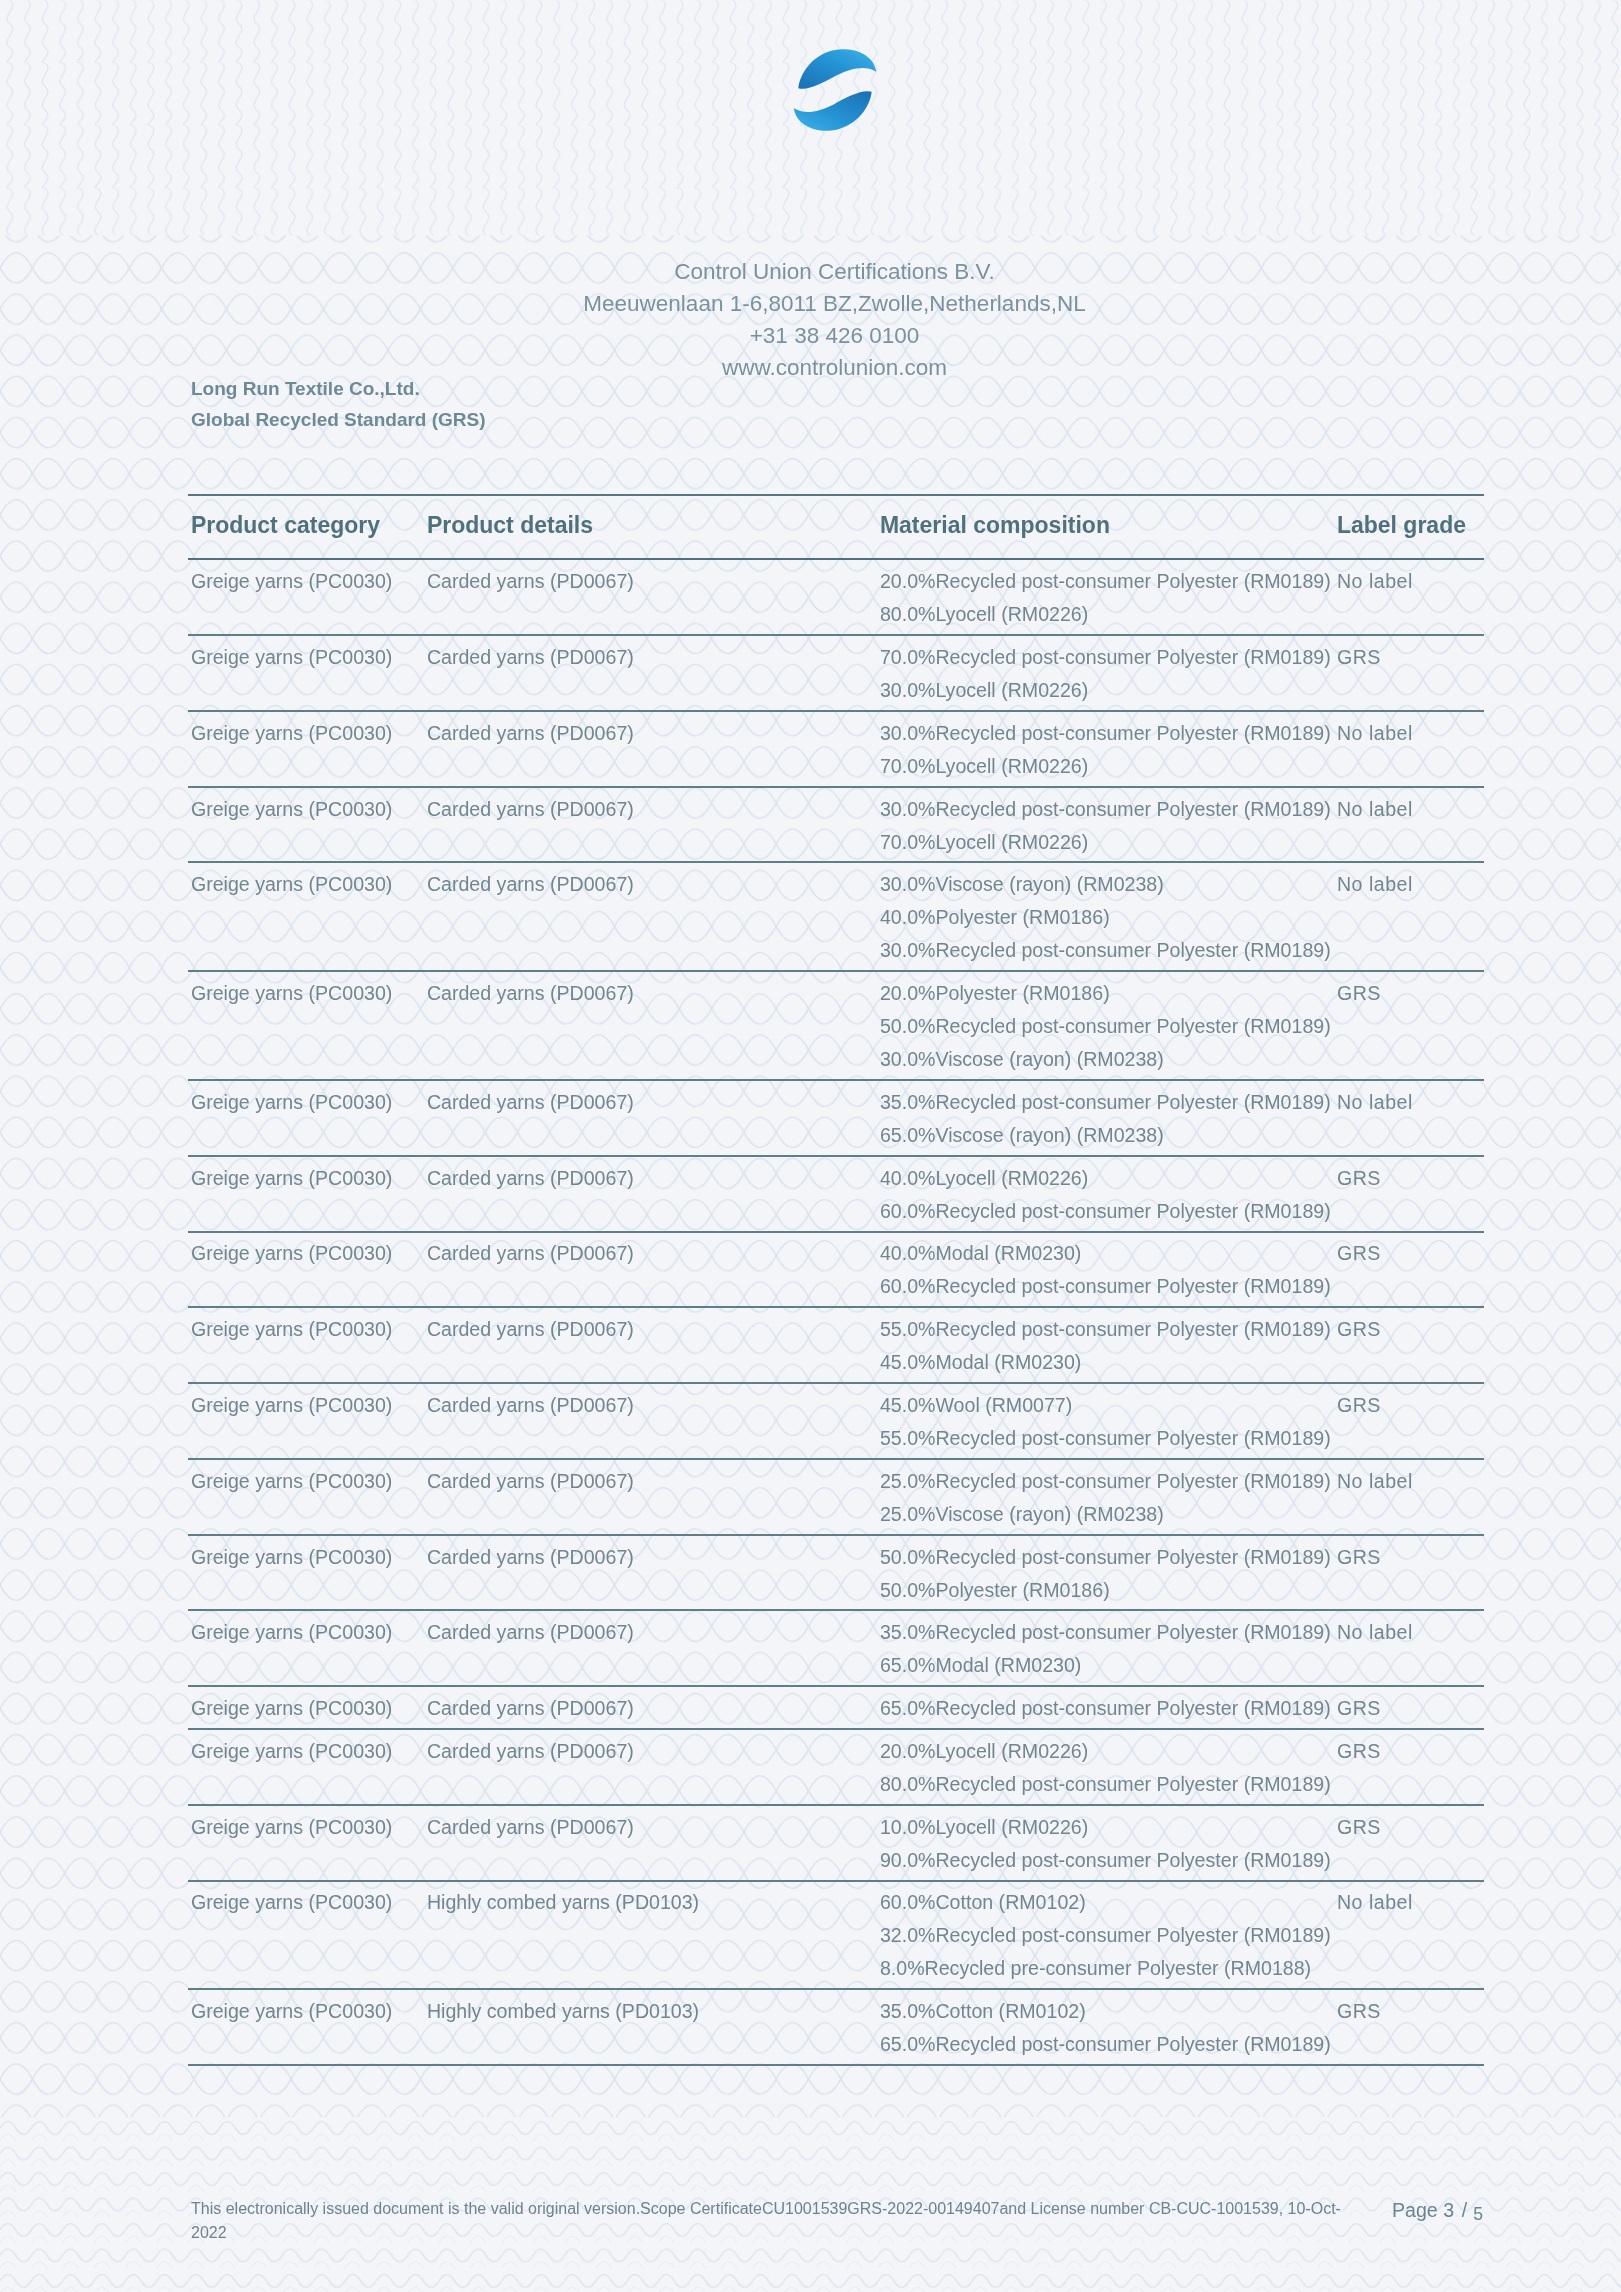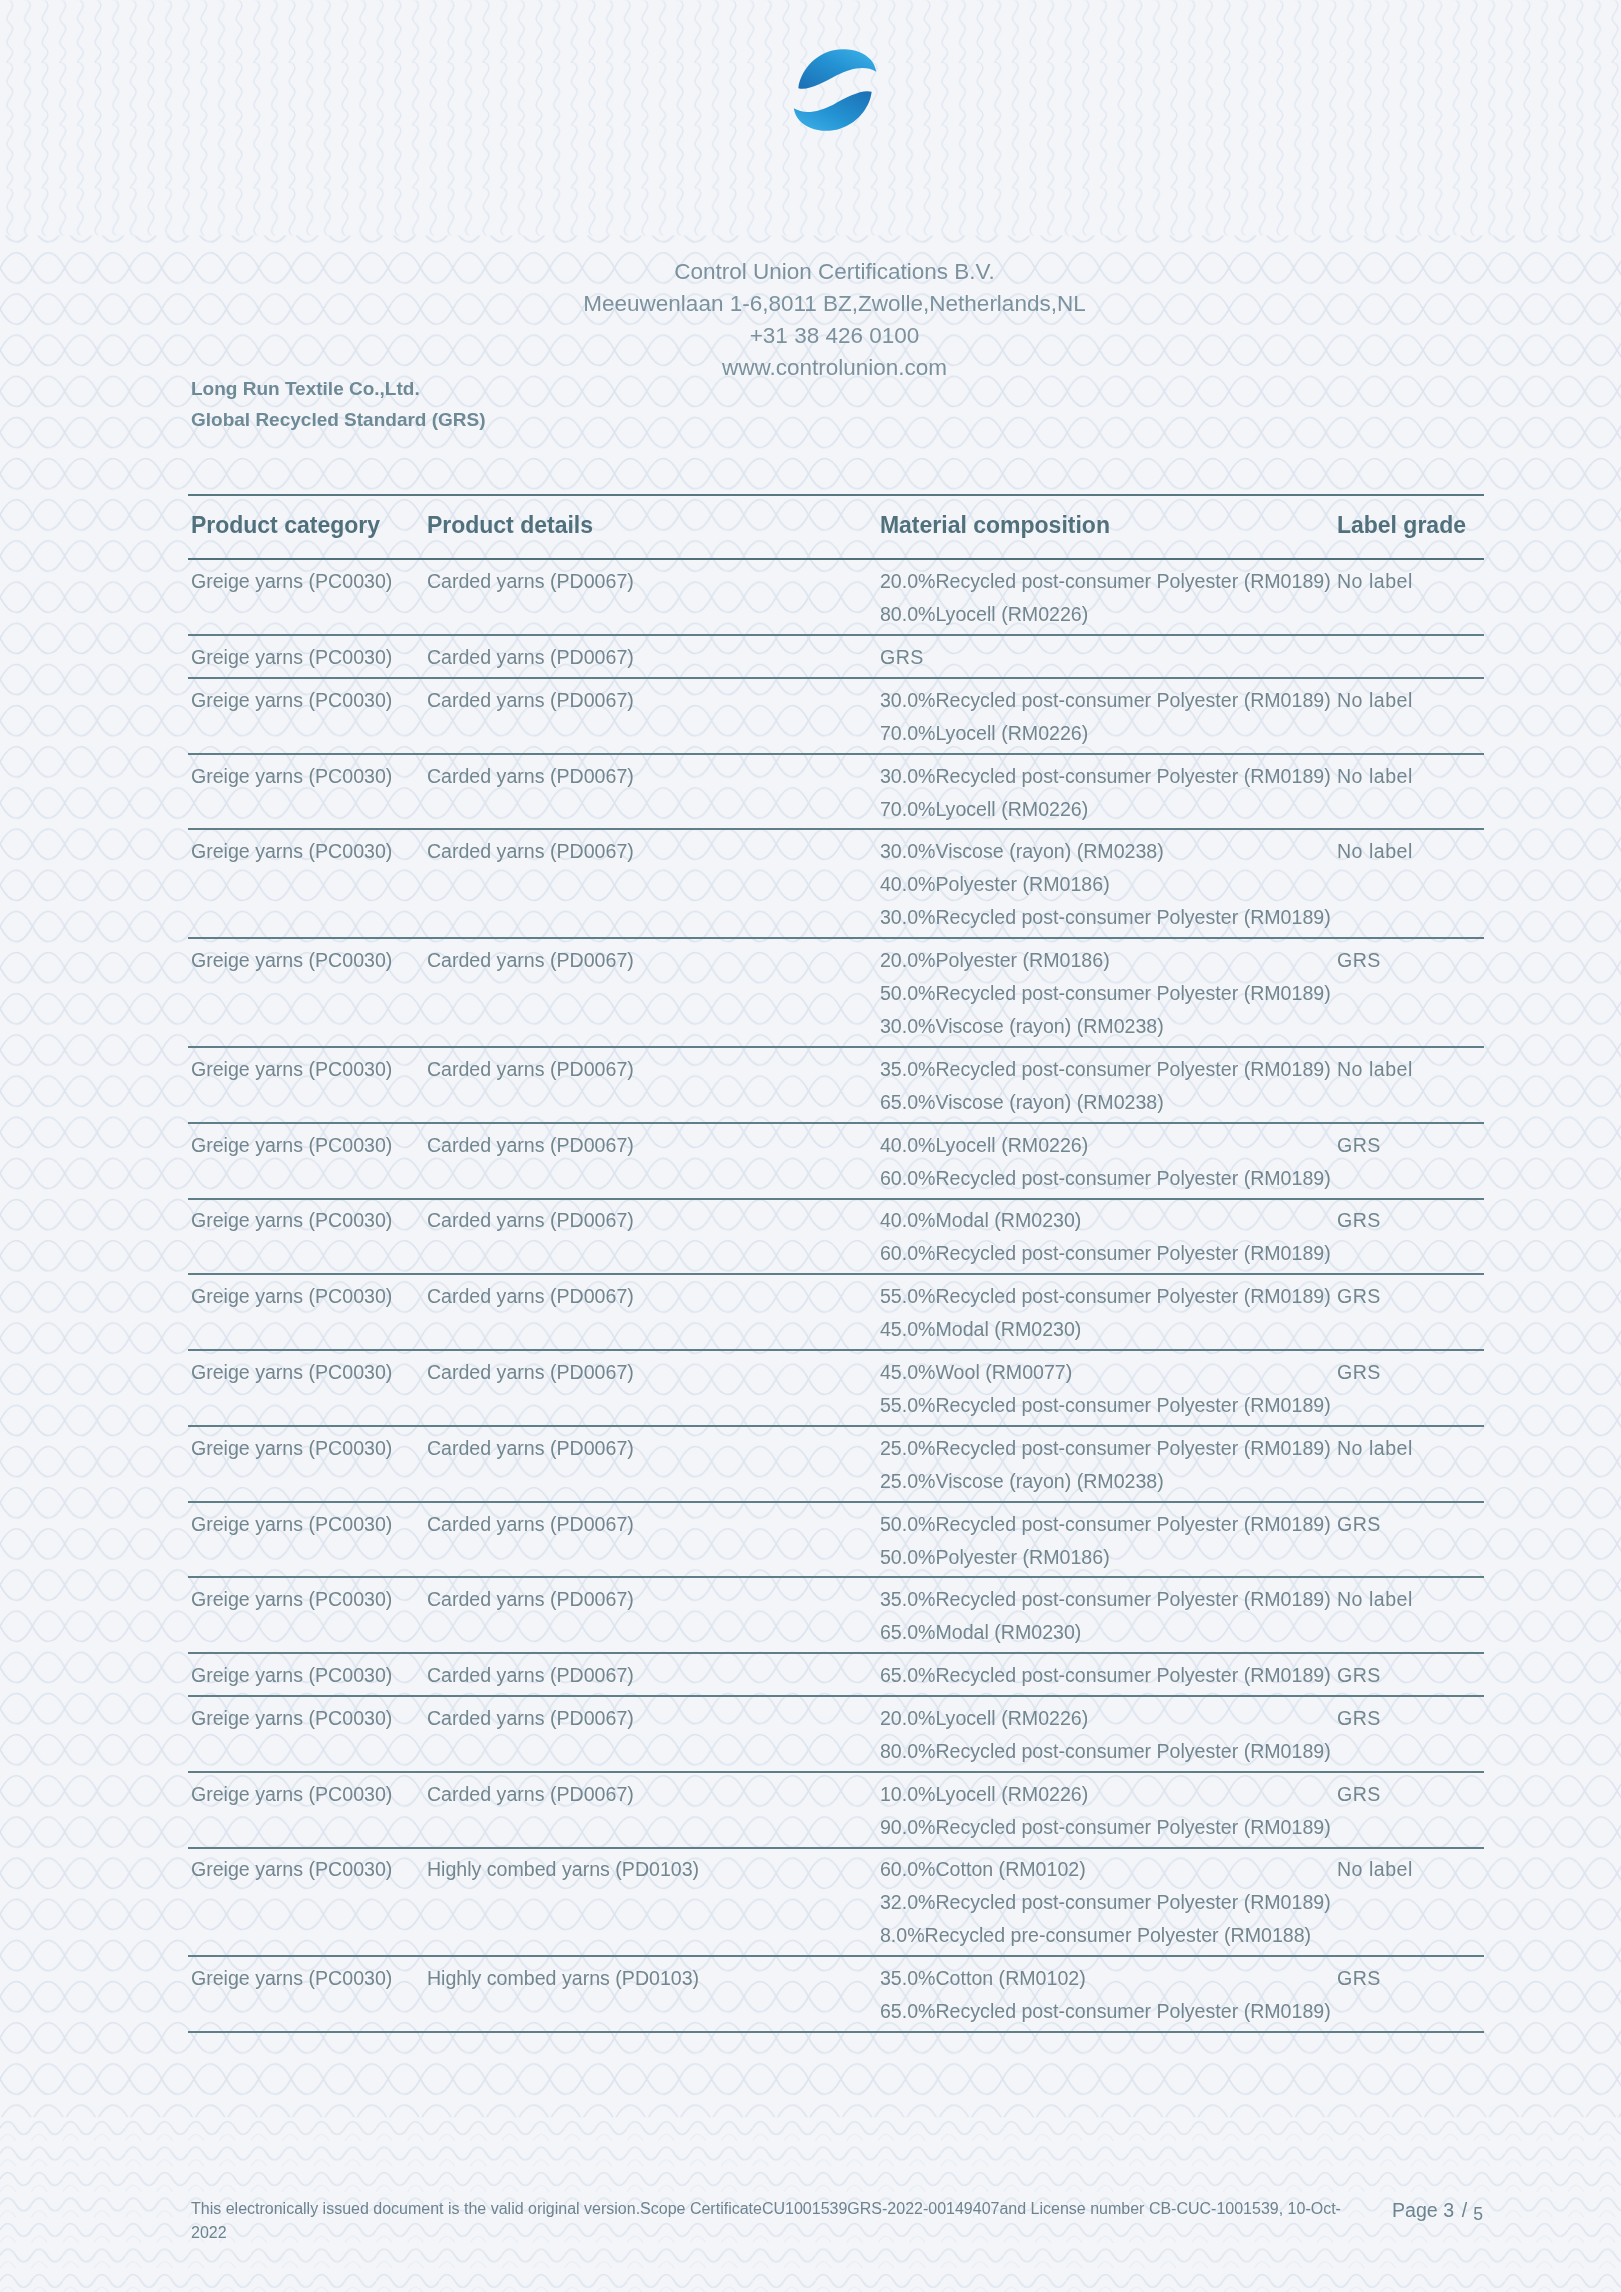--- a/index.html
+++ b/index.html
@@ -117,20 +117,24 @@
             <div class="cell">Carded yarns (PD0067)</div>
             <div class="cell">
               <div class="mline">20.0%Recycled post-consumer Polyester (RM0189)</div>
               <div class="mline">80.0%Lyocell (RM0226)</div>
             </div>
             <div class="cell grade">No label</div>
           </div>
           <div class="row">
             <div class="cell">Greige yarns (PC0030)</div>
             <div class="cell">Carded yarns (PD0067)</div>
+            <div class="cell">
+              <div class="mline">70.0%Recycled post-consumer Polyester (RM0189)</div>
+              <div class="mline">30.0%Lyocell (RM0226)</div>
+            </div>
             <div class="cell grade">GRS</div>
           </div>
           <div class="row">
             <div class="cell">Greige yarns (PC0030)</div>
             <div class="cell">Carded yarns (PD0067)</div>
             <div class="cell">
               <div class="mline">30.0%Recycled post-consumer Polyester (RM0189)</div>
               <div class="mline">70.0%Lyocell (RM0226)</div>
             </div>
             <div class="cell grade">No label</div>

